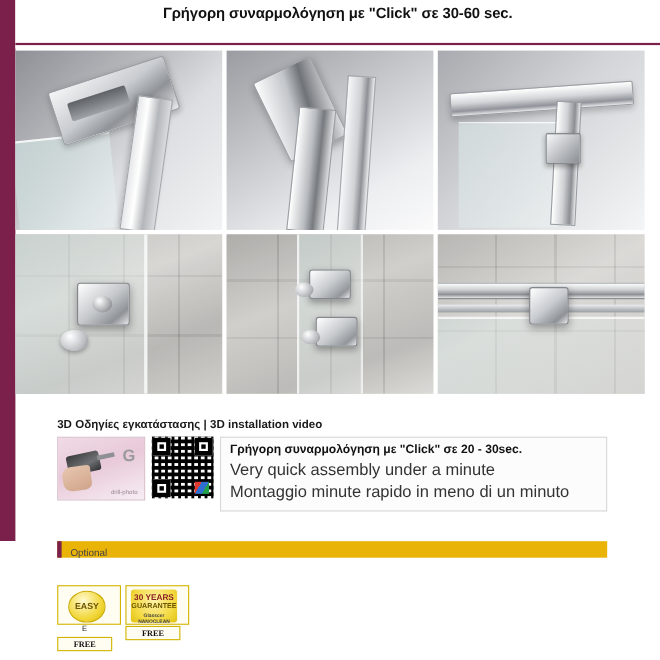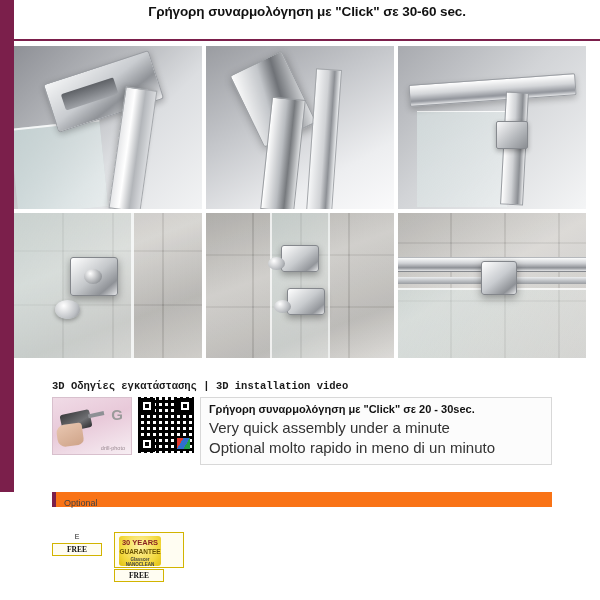--- a/index.html
+++ b/index.html
@@ -247,21 +247,20 @@
     position: absolute;
     left: 52px;
     top: 380px;
     width: 500px;
   }
   .video-title {
     font-size: 10.5px;
     font-weight: bold;
     color: #1a1a1a;
     margin-bottom: 5px;
-    font-family: Liberation Mono, monospace;
   }
   .video-row {
     display: flex;
     align-items: flex-start;
     gap: 6px;
   }
   .thumb {
     width: 78px;
     height: 56px;
     background: linear-gradient(160deg,#f0dbe6,#e8c9d9 45%,#f7eef3);
@@ -336,21 +335,21 @@
     font-size: 15px; color: #333; line-height: 1.35;
   }
 
   
   .optional {
     position: absolute;
     left: 52px;
     top: 492px;
     width: 500px;
     height: 15px;
-    background: #f97316;
+    background: #eab308;
     border-left: 4px solid #7b1f4b;
     box-sizing: border-box;
   }
   .optional span {
     font-size: 9px;
     color: #444;
     padding-left: 8px;
     line-height: 15px;
     display: inline-block;
   }
@@ -373,21 +372,21 @@
     left: 52px;
     top: 532px;
     display: flex;
     gap: 12px;
   }
   .badge-col {
     width: 50px;
     text-align: center;
   }
   .badge-box {
-    width: 70px;
+    width: 58px;
     height: 36px;
     border: 1px solid #d2b400;
     background: #fffdf2;
     position: relative;
     box-sizing: border-box;
     overflow: hidden;
   }
   .easy-seal {
     position: absolute; left: 9px; top: 4px; width: 32px; height: 27px;
     border-radius: 50%;
@@ -500,33 +499,36 @@
       </div>
       <div class="qr">
         <div class="finder f1"></div>
         <div class="finder f2"></div>
         <div class="finder f3"></div>
         <div class="color-blob"></div>
       </div>
       <div class="video-text">
         <div class="vt-line1">Γρήγορη συναρμολόγηση με "Click" σε 20 - 30sec.</div>
         <div class="vt-line2">Very quick assembly under a minute</div>
-        <div class="vt-line3">Optional molto rapido in meno di un minuto</div>
+        <div class="vt-line3">Montaggio minute rapido in meno di un minuto</div>
       </div>
     </div>
   </div>
 
   <div class="optional">
     <span>Optional</span>
   </div>
 
 
   <div class="badges">
 
     <div class="badge-col">
+      <div class="badge-box">
+        <div class="easy-seal">EASY</div>
+      </div>
       <div class="badge-caption">E</div>
       <div class="badge-free">FREE</div>
     </div>
 
     <div class="badge-col">
       <div class="badge-box">
         <div class="guar">
           <span class="yrs">30 YEARS</span>
           <span class="word">GUARANTEE</span>
           <span class="brand2">Glasscer NANOCLEAN</span>

